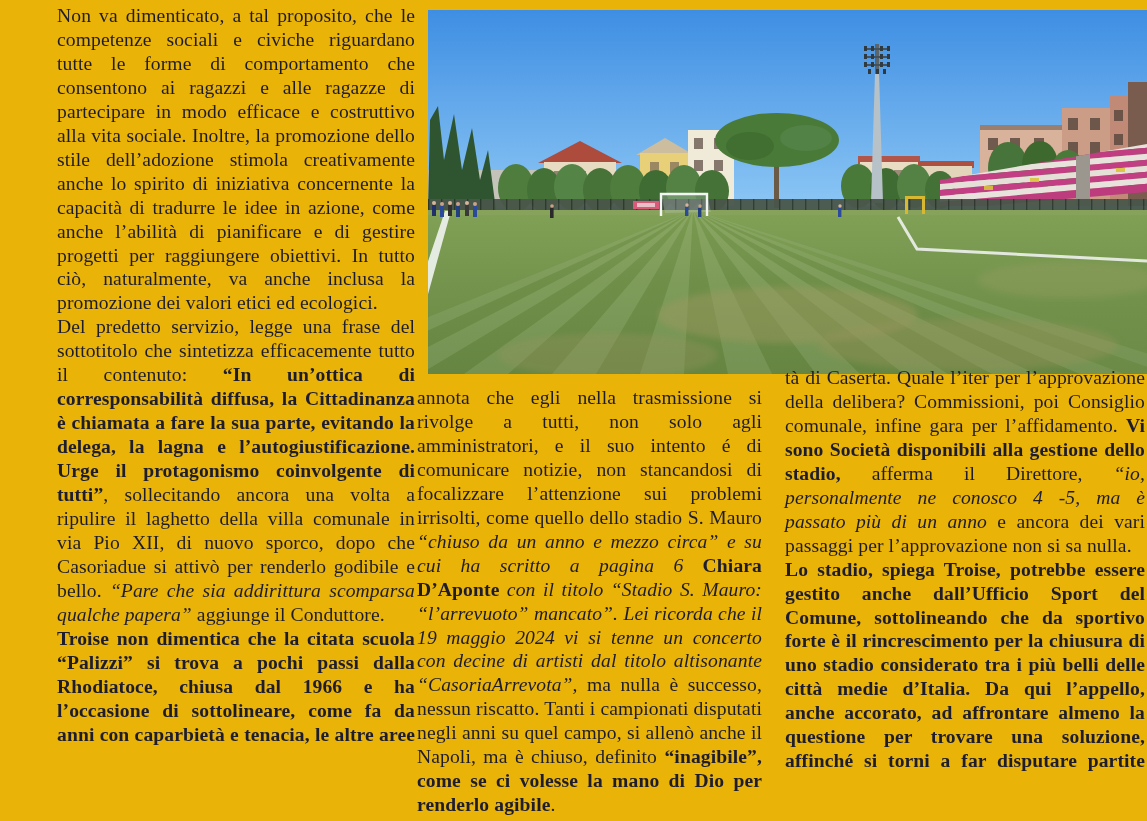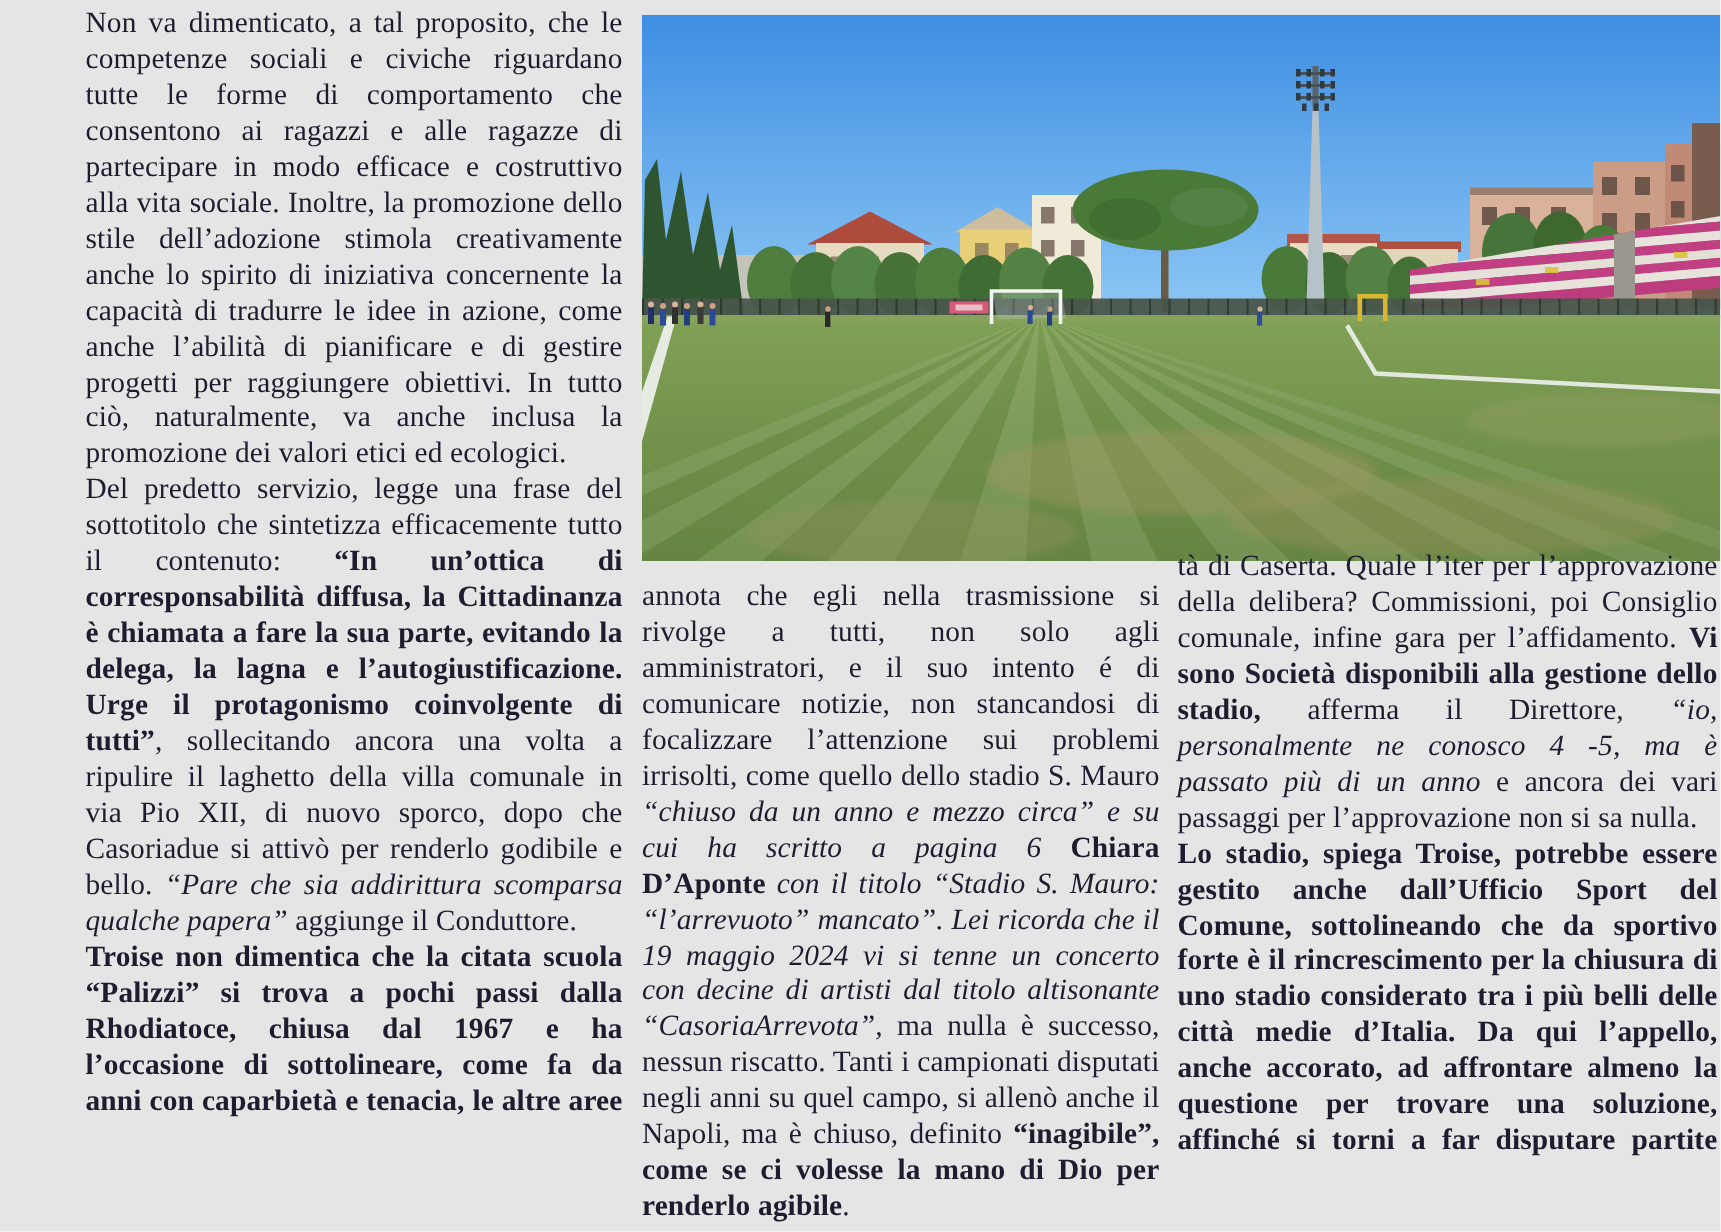--- a/index.html
+++ b/index.html
@@ -1,39 +1,39 @@
 <!DOCTYPE html>
 <html lang="it"><head>
 <meta charset="utf-8">
 <style>
   html,body{margin:0;padding:0;background:#ffffff;}
-  .page{position:relative;width:1147px;height:821px;background:#e5e5e5;overflow:hidden;
+  .page{position:relative;width:1147px;height:821px;background:#eab308;overflow:hidden;
         font-family:"Liberation Serif","DejaVu Serif",serif;color:#1d1d2f;}
   .col{position:absolute;text-align:justify;font-size:19.6px;line-height:23.95px;
        letter-spacing:0.1px;}
   .col p{margin:0;padding:0;}
   .col-left{left:57px;top:4px;width:358px;}
-  .col-mid{left:428px;top:386px;width:345px;}
+  .col-mid{left:417px;top:386px;width:345px;}
   .col-right{left:785px;top:366px;width:360px;}
   .it{font-style:italic;}
   .b{font-weight:bold;}
   .bi{font-weight:bold;}
   .just-last{text-align-last:justify;font-weight:bold;}
   .photo{position:absolute;left:428px;top:10px;width:719px;height:364px;margin:0;padding:0;}
   .photo svg{display:block;width:719px;height:364px;}
 </style>
 </head>
 <body>
 
 <div class="page">
 
   <div class="col col-left">
     <p><span>Non va dimenticato, a tal proposito, che le competenze sociali e civiche riguardano tutte le forme di comportamento che consentono ai ragazzi e alle ragazze di partecipare in modo efficace e costruttivo alla vita sociale. Inoltre, la promozione dello stile dell’adozione stimola creativamente anche lo spirito di iniziativa concernente la capacità di tradurre le idee in azione, come anche l’abilità di pianificare e di gestire progetti per raggiungere obiettivi. In tutto ciò, naturalmente, va anche inclusa la promozione dei valori etici ed ecologici.</span></p>
     <p><span>Del predetto servizio, legge una frase del sottotitolo che sintetizza efficacemente tutto il contenuto: </span><span class="bi">“In un’ottica di corresponsabilità diffusa, la Cittadinanza è chiamata a fare la sua parte, evitando la delega, la lagna e l’autogiustificazione. Urge il protagonismo coinvolgente di tutti”</span><span>, sollecitando ancora una volta a ripulire il laghetto della villa comunale in via Pio XII, di nuovo sporco, dopo che Casoriadue si attivò per renderlo godibile e bello. </span><span class="it">“Pare che sia addirittura scomparsa qualche papera”</span><span> aggiunge il Conduttore.</span></p>
-    <p class="just-last"><span>Troise non dimentica che la citata scuola “Palizzi” si trova a pochi passi dalla Rhodiatoce, chiusa dal 1967 e ha l’occasione di sottolineare, come fa da anni con caparbietà e tenacia, le altre aree</span></p>
+    <p class="just-last"><span>Troise non dimentica che la citata scuola “Palizzi” si trova a pochi passi dalla Rhodiatoce, chiusa dal 1966 e ha l’occasione di sottolineare, come fa da anni con caparbietà e tenacia, le altre aree</span></p>
   </div>
 
   <figure class="photo">
     <svg viewBox="0 0 719 364" preserveAspectRatio="none">
       <defs>
         <linearGradient id="sky" x1="0" y1="0" x2="0" y2="1">
           <stop offset="0" stop-color="#3e8ee3"></stop>
           <stop offset="1" stop-color="#90c9f5"></stop>
         </linearGradient>
         <linearGradient id="grass" x1="0" y1="0" x2="0" y2="1">

